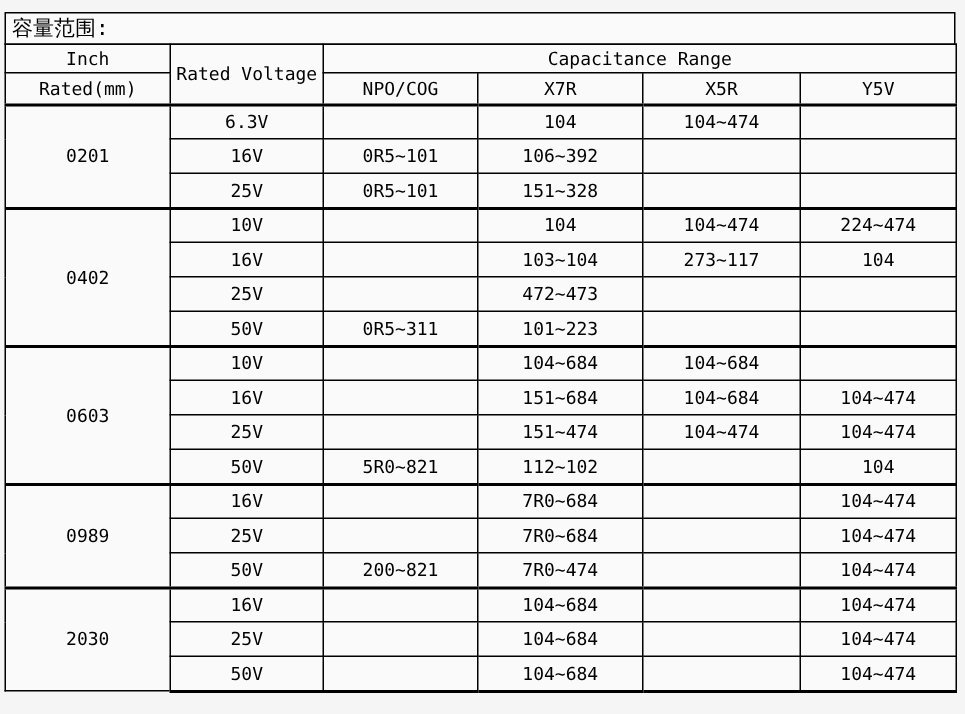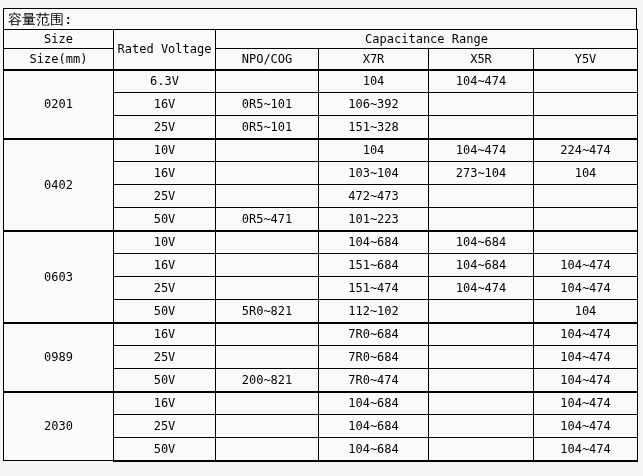--- a/index.html
+++ b/index.html
@@ -55,26 +55,26 @@
     <colgroup>
       <col class="c-size">
         <col class="c-volt">
         <col class="c-npo">
       <col class="c-x7r">
         <col class="c-x5r">
         <col class="c-y5v">
     </colgroup>
     <thead>
       <tr class="h1">
-        <th>Size</th>
+        <th>Inch</th>
         <th rowspan="2">Rated Voltage</th>
         <th colspan="4">Capacitance Range</th>
       </tr>
       <tr class="h2">
-        <th>Size(mm)</th>
+        <th>Rated(mm)</th>
         <th>NPO/COG</th>
         <th>X7R</th>
         <th>X5R</th>
         <th>Y5V</th>
       </tr>
     </thead>
     <tbody id="table-body">
         <tr class="group-start">
           <td rowspan="3">0201</td>
           <td>6.3V</td>
@@ -102,33 +102,33 @@
           <td>10V</td>
           <td></td>
           <td>104</td>
           <td>104~474</td>
           <td>224~474</td>
         </tr>
         <tr>
           <td>16V</td>
           <td></td>
           <td>103~104</td>
-          <td>273~104</td>
+          <td>273~117</td>
           <td>104</td>
         </tr>
         <tr>
           <td>25V</td>
           <td></td>
           <td>472~473</td>
           <td></td>
           <td></td>
         </tr>
         <tr>
           <td>50V</td>
-          <td>0R5~471</td>
+          <td>0R5~311</td>
           <td>101~223</td>
           <td></td>
           <td></td>
         </tr>
         <tr class="group-start">
           <td rowspan="4">0603</td>
           <td>10V</td>
           <td></td>
           <td>104~684</td>
           <td>104~684</td>

